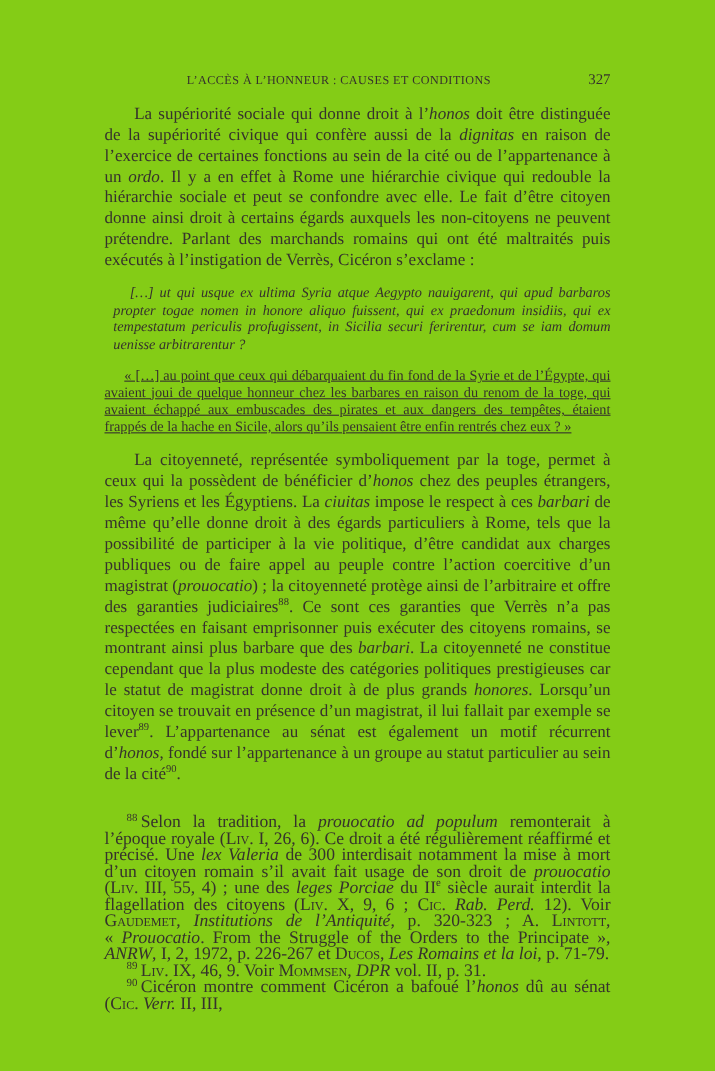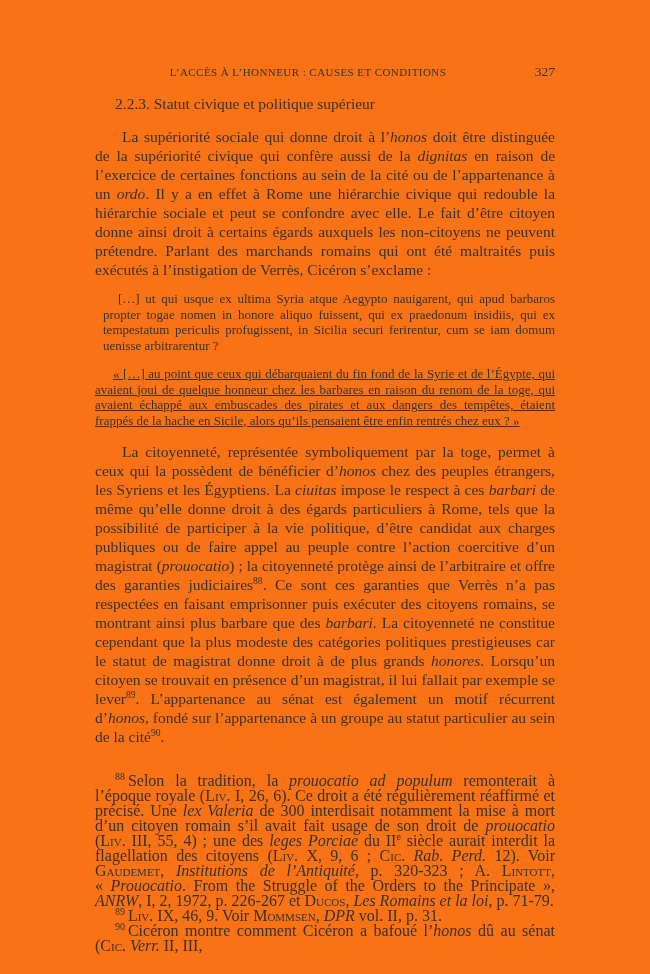--- a/index.html
+++ b/index.html
@@ -2,21 +2,21 @@
 <html lang="fr"><head>
 <meta charset="utf-8">
 <style>
   html, body { margin: 0; padding: 0; background: #ffffff; }
   .page {
     position: relative;
     width: 650px;
     height: 974px;
     box-sizing: border-box;
     padding: 64px 95px 0 95px;
-    background: #f97316;
+    background: #84cc16;
     color: #36322d;
     font-family: "Liberation Serif", "DejaVu Serif", serif;
     overflow: hidden;
   }
   
   .running-head {
     display: flex;
     align-items: baseline;
     margin-bottom: 0;
   }
@@ -49,20 +49,21 @@
   }
   
   .quote {
     font-size: 13px;
     line-height: 15.5px;
     text-align: justify;
   }
   .quote.latin {
     margin: 12px 0 0 8px;
     text-indent: 15px;
+    font-style: italic;
   }
   .quote.french {
     margin: 13px 0 0 0;
     text-indent: 18px;
     text-decoration: underline;
   }
   .citation {
     margin: 0;
     font-size: 13px;
     line-height: 16px;
@@ -92,21 +93,20 @@
 </head>
 <body>
 
 <div class="page">
 
   <div class="running-head">
     <span class="rh-title">L’ACCÈS À L’HONNEUR&nbsp;: CAUSES ET CONDITIONS</span>
     <span class="rh-num">327</span>
   </div>
 
-  <h2 class="section-heading">2.2.3. Statut civique et politique supérieur</h2>
 
   <p class="body-para"><span>La supériorité sociale qui donne droit à l’</span><span class="i">honos</span><span> doit être distinguée de la supériorité civique qui confère aussi de la </span><span class="i">dignitas</span><span> en raison de l’exercice de certaines fonctions au sein de la cité ou de l’appartenance à un </span><span class="i">ordo</span><span>. Il y a en effet à Rome une hiérarchie civique qui redouble la hiérarchie sociale et peut se confondre avec elle. Le fait d’être citoyen donne ainsi droit à certains égards auxquels les non-citoyens ne peuvent prétendre. Parlant des marchands romains qui ont été maltraités puis exécutés à l’instigation de Verrès, Cicéron s’exclame&nbsp;:</span></p>
 
   <p class="quote latin"><span>[…] ut qui usque ex ultima Syria atque Aegypto nauigarent, qui apud barbaros propter togae nomen in honore aliquo fuissent, qui ex praedonum insidiis, qui ex tempestatum periculis profugissent, in Sicilia securi ferirentur, cum se iam domum uenisse arbitrarentur&nbsp;?</span></p>
 
   <p class="quote french"><span>«&nbsp;[…] au point que ceux qui débarquaient du fin fond de la Syrie et de l’Égypte, qui avaient joui de quelque honneur chez les barbares en raison du renom de la toge, qui avaient échappé aux embuscades des pirates et aux dangers des tempêtes, étaient frappés de la hache en Sicile, alors qu’ils pensaient être enfin rentrés chez eux&nbsp;?&nbsp;»</span></p>
 
 
   <p class="body-para"><span>La citoyenneté, représentée symboliquement par la toge, permet à ceux qui la possèdent de bénéficier d’</span><span class="i">honos</span><span> chez des peuples étrangers, les Syriens et les Égyptiens. La </span><span class="i">ciuitas</span><span> impose le respect à ces </span><span class="i">barbari</span><span> de même qu’elle donne droit à des égards particuliers à Rome, tels que la possibilité de participer à la vie politique, d’être candidat aux charges publiques ou de faire appel au peuple contre l’action coercitive d’un magistrat (</span><span class="i">prouocatio</span><span>)&nbsp;; la citoyenneté protège ainsi de l’arbitraire et offre des garanties judiciaires</span><span class="sup">88</span><span>. Ce sont ces garanties que Verrès n’a pas respectées en faisant emprisonner puis exécuter des citoyens romains, se montrant ainsi plus barbare que des </span><span class="i">barbari</span><span>. La citoyenneté ne constitue cependant que la plus modeste des catégories politiques prestigieuses car le statut de magistrat donne droit à de plus grands </span><span class="i">honores</span><span>. Lorsqu’un citoyen se trouvait en présence d’un magistrat, il lui fallait par exemple se lever</span><span class="sup">89</span><span>. L’appartenance au sénat est également un motif récurrent d’</span><span class="i">honos</span><span>, fondé sur l’appartenance à un groupe au statut particulier au sein de la cité</span><span class="sup">90</span><span>.</span></p>
 

